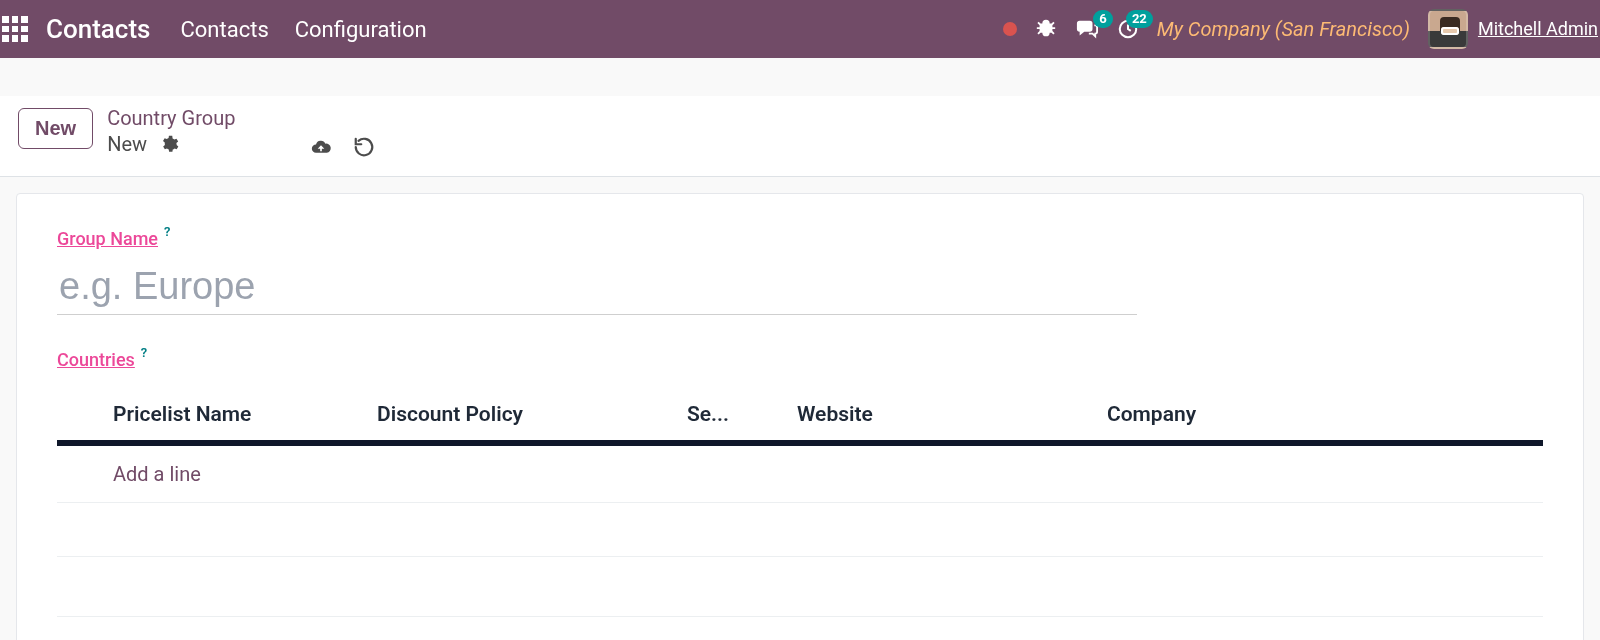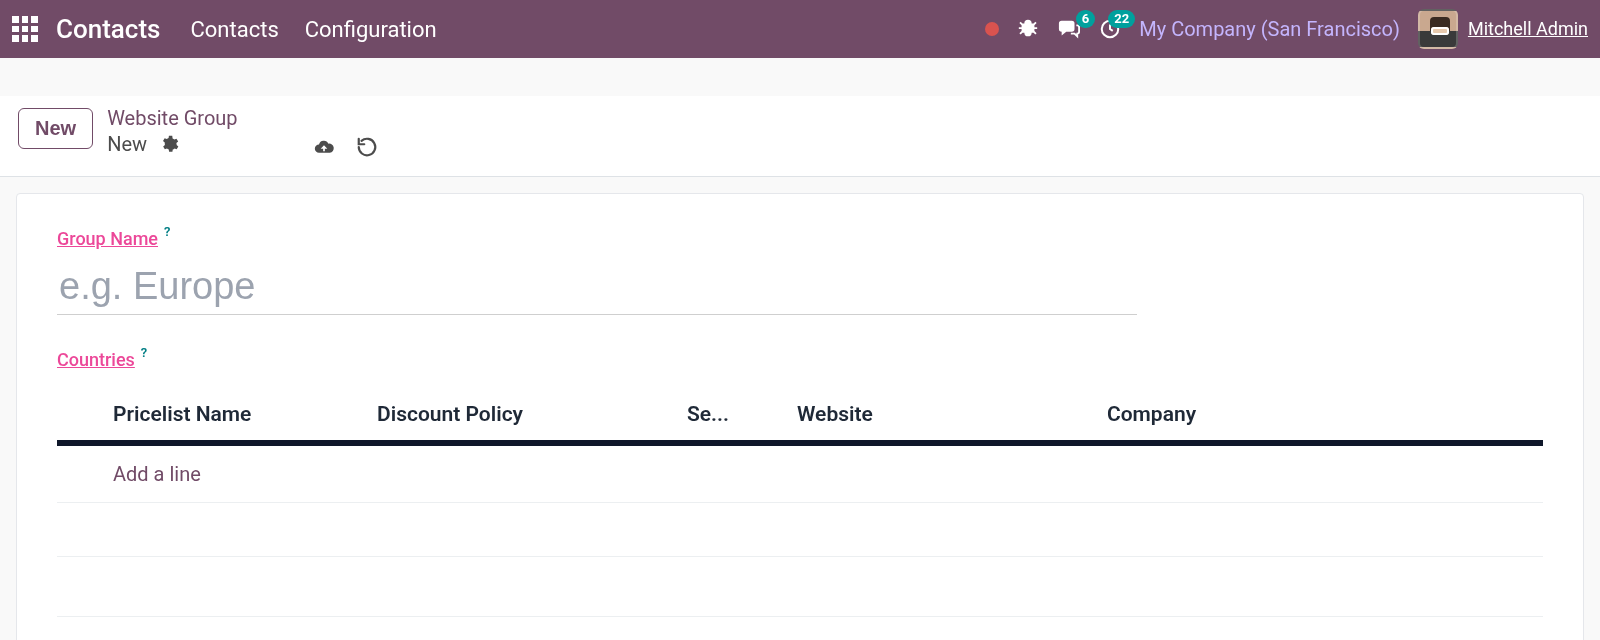--- a/index.html
+++ b/index.html
@@ -11,21 +11,21 @@
     height: 640px;
     overflow: hidden;
   }
 
   
   .navbar {
     background: #714B67;
     height: 58px;
     display: flex;
     align-items: center;
-    padding: 0 12px;
+    padding: 0 2px;
     color: #fff;
   }
   .apps-icon {
     width: 26px; height: 26px;
     display: grid;
     grid-template-columns: repeat(3, 1fr);
     grid-template-rows: repeat(3, 1fr);
     gap: 3px;
     margin-right: 18px;
     cursor: pointer;
@@ -59,21 +59,21 @@
     background: #00A09D;
     color: #fff;
     font-size: 13px;
     font-weight: 700;
     border-radius: 10px;
     padding: 0 6px;
     min-width: 18px;
     text-align: center;
     line-height: 18px;
   }
-  .company-name { font-size: 20px; color: #c4b5fd; cursor: pointer; }
+  .company-name { font-size: 20px; color: #fdba74; cursor: pointer; font-style: italic; }
   .user-block { display: flex; align-items: center; gap: 10px; cursor: pointer; }
   .avatar {
     width: 40px; height: 40px; border-radius: 6px;
     background: linear-gradient(180deg,#c9a88f 0%,#c9a88f 55%,#3a3a3a 55%,#3a3a3a 100%);
     position: relative;
     overflow: hidden;
     border: 2px solid #fff3;
   }
   .avatar::before{
     content:"";
@@ -236,21 +236,21 @@
       <div class="user-text">
         <span class="user-name">Mitchell Admin</span>
       </div>
     </div>
   </div>
 </div>
 
 <div class="control-panel">
   <button class="btn-new">New</button>
   <div class="breadcrumb-block">
-    <span class="breadcrumb-link">Website Group</span>
+    <span class="breadcrumb-link">Country Group</span>
     <div class="breadcrumb-current-row">
       <span class="breadcrumb-current">New</span>
       <span class="gear-icon">
         <svg width="20" height="20" viewBox="0 0 24 24" fill="currentColor">
             <path d="M12 8a4 4 0 1 0 0 8 4 4 0 0 0 0-8zm9 4a7.9 7.9 0 0 0-.1-1.3l2.1-1.6-2-3.5-2.5 1a7.6 7.6 0 0 0-2.2-1.3L15.9 2h-4l-.4 2.7a7.6 7.6 0 0 0-2.2 1.3l-2.5-1-2 3.5 2.1 1.6A8 8 0 0 0 7 12c0 .4 0 .9.1 1.3l-2.1 1.6 2 3.5 2.5-1c.7.5 1.4 1 2.2 1.3l.4 2.7h4l.4-2.7c.8-.3 1.5-.7 2.2-1.3l2.5 1 2-3.5-2.1-1.6c0-.4.1-.9.1-1.3z"></path>
           </svg>
       </span>
     </div>
   </div>
   <div class="status-icons">

